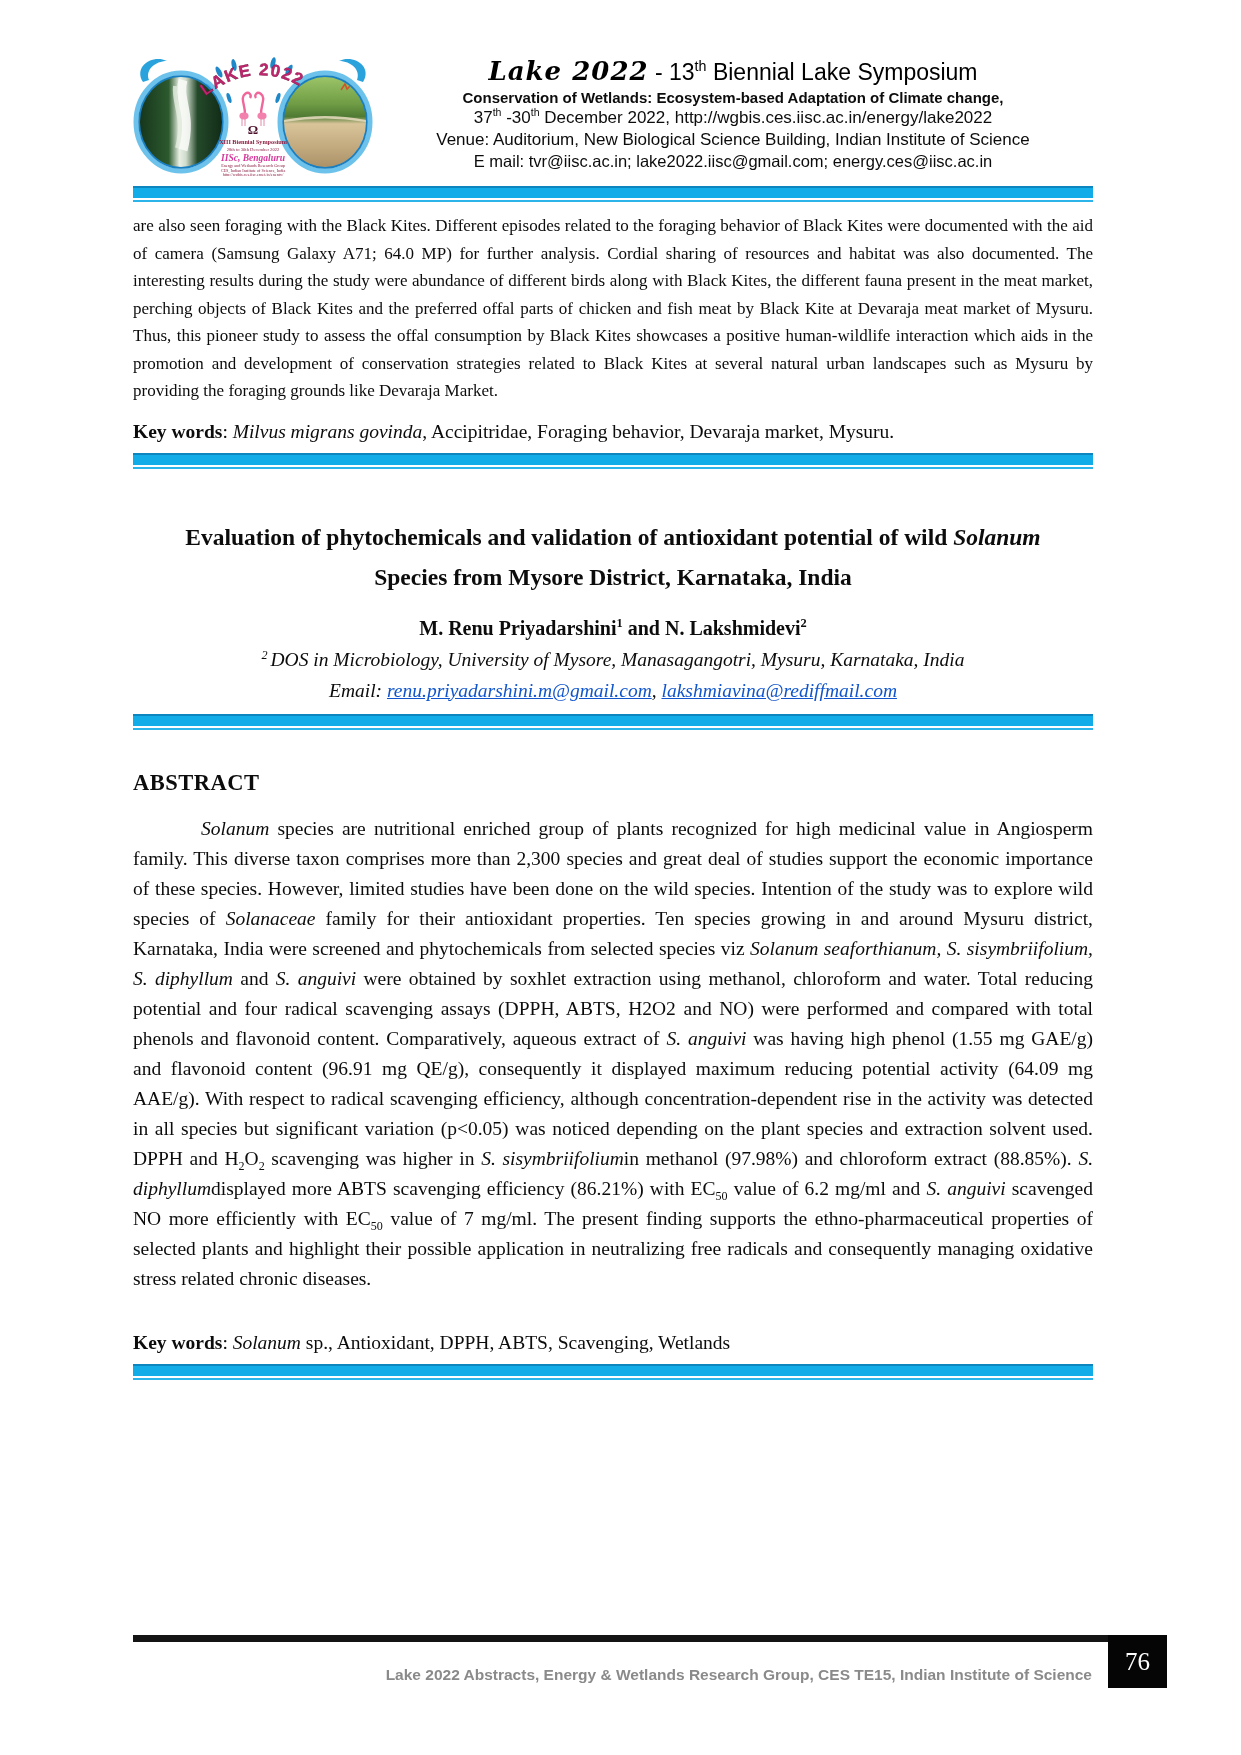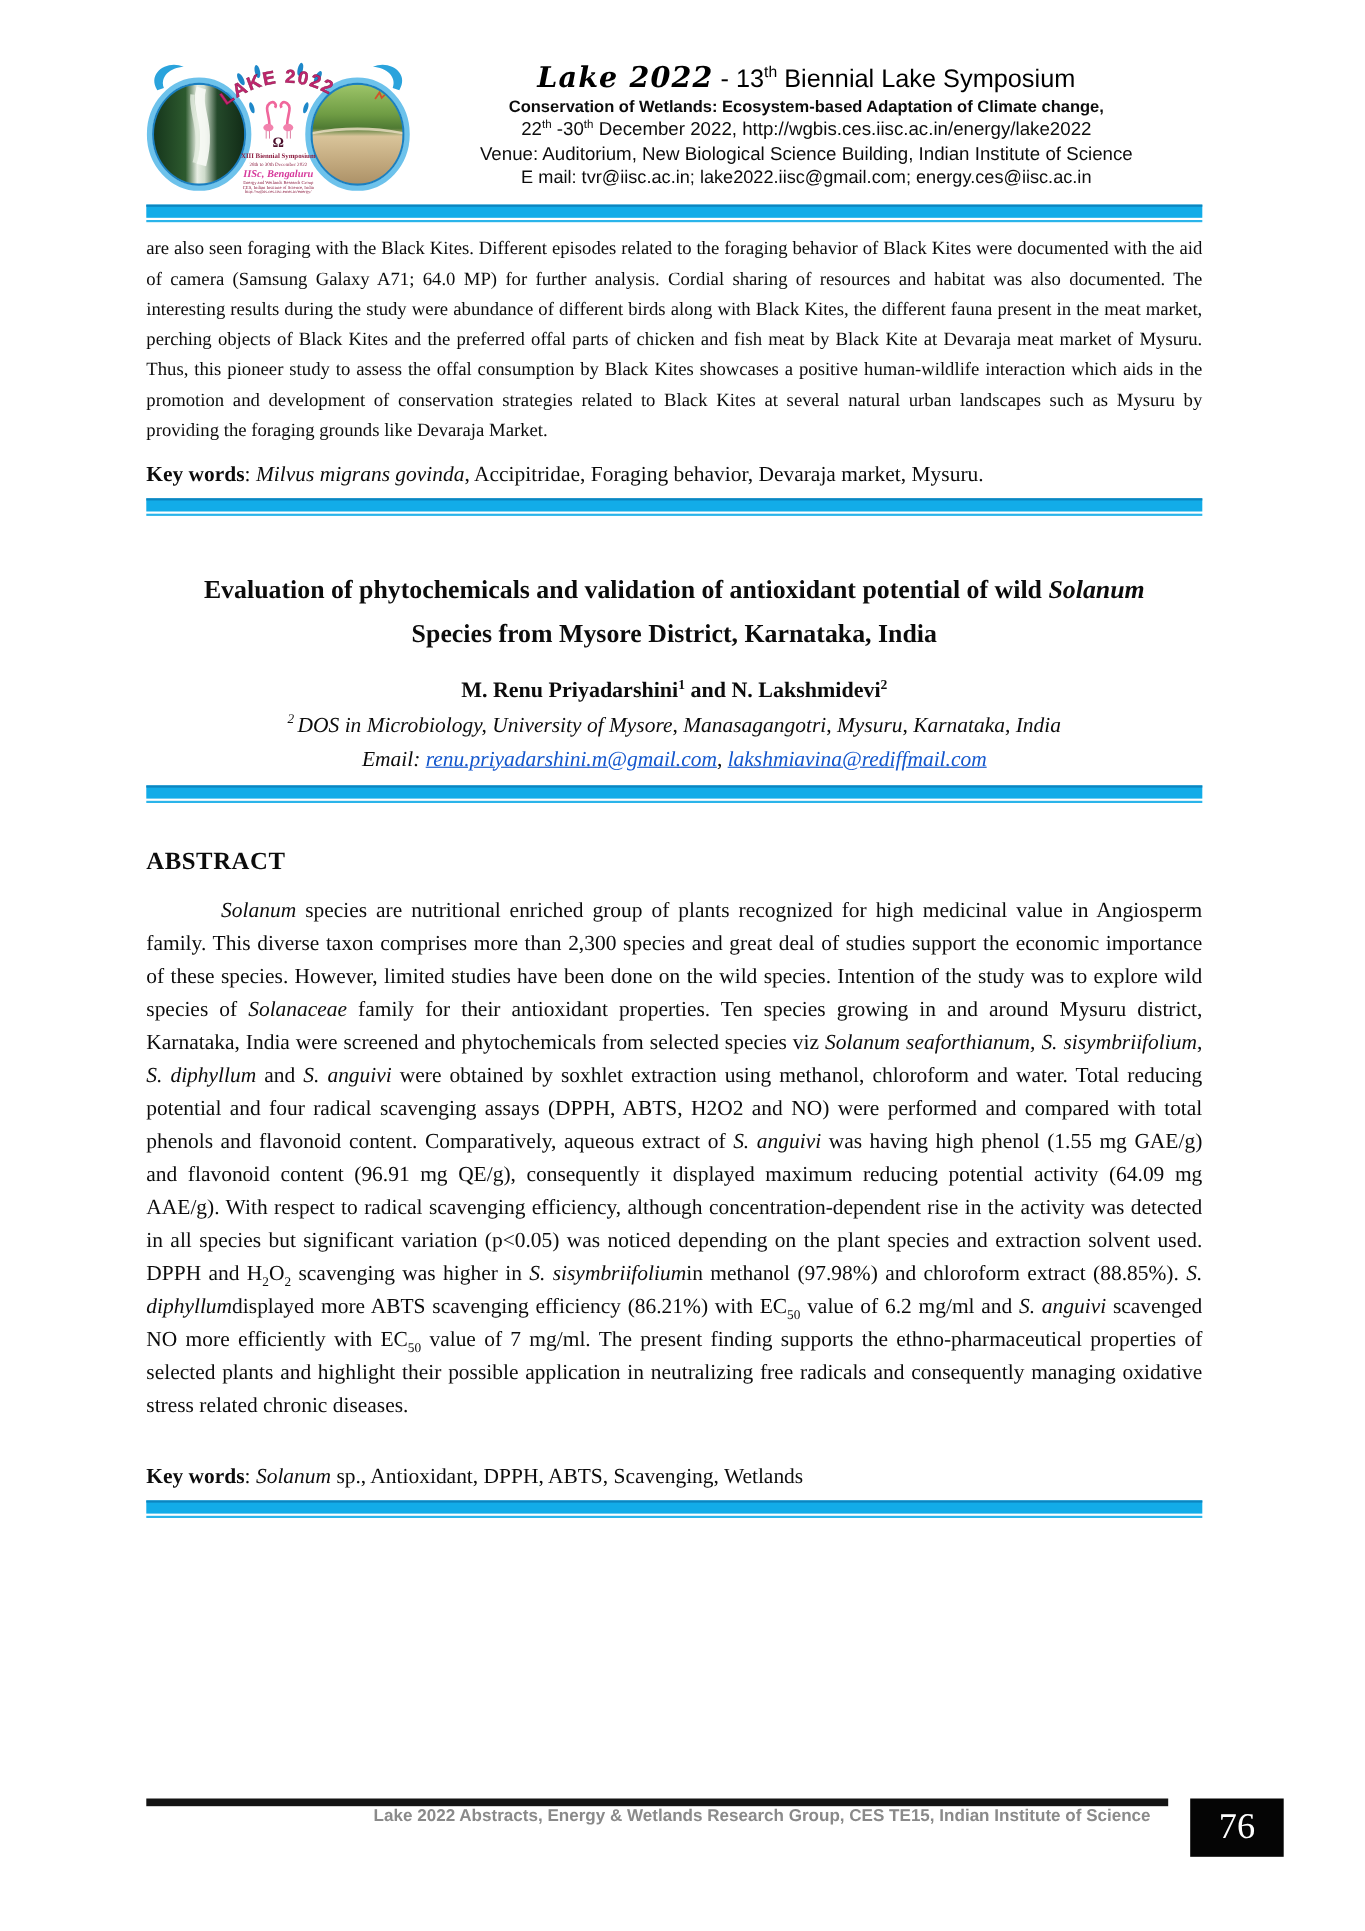--- a/index.html
+++ b/index.html
@@ -30,24 +30,24 @@
   a.lnk{color:#1155cc;text-decoration:underline;}
   .article-title{font-size:23.5px;font-weight:700;text-align:center;line-height:40px;margin:52px 40px 0 40px;}
   .authors{font-size:20px;font-weight:700;text-align:center;margin-top:20px;}
   .affil{font-size:19.5px;font-style:italic;text-align:center;margin-top:9px;}
   .email-line{font-size:19.5px;font-style:italic;text-align:center;margin-top:9px;margin-bottom:12px;}
   .abstract-h{font-size:22.5px;font-weight:700;letter-spacing:.5px;margin:44px 0 18px 0;}
   .abstract{font-size:19.5px;line-height:30px;text-align:justify;text-indent:68px;margin:0;}
   .kw2{margin-top:38px;}
   
   .footer{position:absolute;left:133px;right:74px;top:1635px;display:flex;align-items:flex-start;}
-  .footer-left{flex:1;border-top:7px solid #141414;padding:0 16px 0 0;text-align:right;
+  .footer-left{flex:1;border-top:7px solid #141414;padding:24px 16px 0 0;text-align:right;
     font-family:"Liberation Sans", sans-serif;font-size:15.5px;font-weight:700;color:#8a8a8a;}
-  .page-box{width:85px;height:53px;background:#050505;color:#fff;display:flex;align-items:center;
-    justify-content:center;font-family:"Liberation Serif", serif;font-size:33px;margin-left:20px;}
+  .page-box{width:59px;height:53px;background:#050505;color:#fff;display:flex;align-items:center;
+    justify-content:center;font-family:"Liberation Serif", serif;font-size:25px;}
 </style>
 </head>
 <body>
 
 <div class="content">
 
   <div class="header">
     <div class="logo-wrap">
       <svg width="240" height="124" viewBox="0 0 240 124">
         <defs>
@@ -140,21 +140,21 @@
           <text x="120" y="119.5" font-size="4.2" fill="#8c1d40">CES, Indian Institute of Science, India</text>
           <text x="120" y="123.5" font-size="4.2" fill="#8c1d40">http://wgbis.ces.iisc.ernet.in/energy/</text>
         </g>
       </svg>
     </div>
     <div class="header-text">
       <div class="h-title">
         <span class="script">Lake 2022</span><span><span> - 13</span><span class="sp">th</span><span> Biennial Lake Symposium</span></span>
       </div>
       <div class="h-sub">Conservation of Wetlands: Ecosystem-based Adaptation of Climate change,</div>
-      <div class="h-line"><span>22</span><span class="sp">th</span><span> -30</span><span class="sp">th</span><span> December 2022, http://wgbis.ces.iisc.ac.in/energy/lake2022</span></div>
+      <div class="h-line"><span>37</span><span class="sp">th</span><span> -30</span><span class="sp">th</span><span> December 2022, http://wgbis.ces.iisc.ac.in/energy/lake2022</span></div>
       <div class="h-line">Venue: Auditorium, New Biological Science Building, Indian Institute of Science</div>
       <div class="h-line small">E mail: tvr@iisc.ac.in; lake2022.iisc@gmail.com; energy.ces@iisc.ac.in</div>
     </div>
   </div>
 
   <div class="rule" style="margin-top:10px;"></div>
 
   <p class="para" style="margin-top:14px;"><span>are also seen foraging with the Black Kites. Different episodes related to the foraging behavior of Black Kites were documented with the aid of camera (Samsung Galaxy A71; 64.0 MP) for further analysis. Cordial sharing of resources and habitat was also documented. The interesting results during the study were abundance of different birds along with Black Kites, the different fauna present in the meat market, perching objects of Black Kites and the preferred offal parts of chicken and fish meat by Black Kite at Devaraja meat market of Mysuru. Thus, this pioneer study to assess the offal consumption by Black Kites showcases a positive human-wildlife interaction which aids in the promotion and development of conservation strategies related to Black Kites at several natural urban landscapes such as Mysuru by providing the foraging grounds like Devaraja Market.</span></p>
   <p class="kw"><span class="bd">Key words</span><span>: </span><span class="it">Milvus migrans govinda</span><span>, Accipitridae, Foraging behavior, Devaraja market, Mysuru.</span></p>
 

